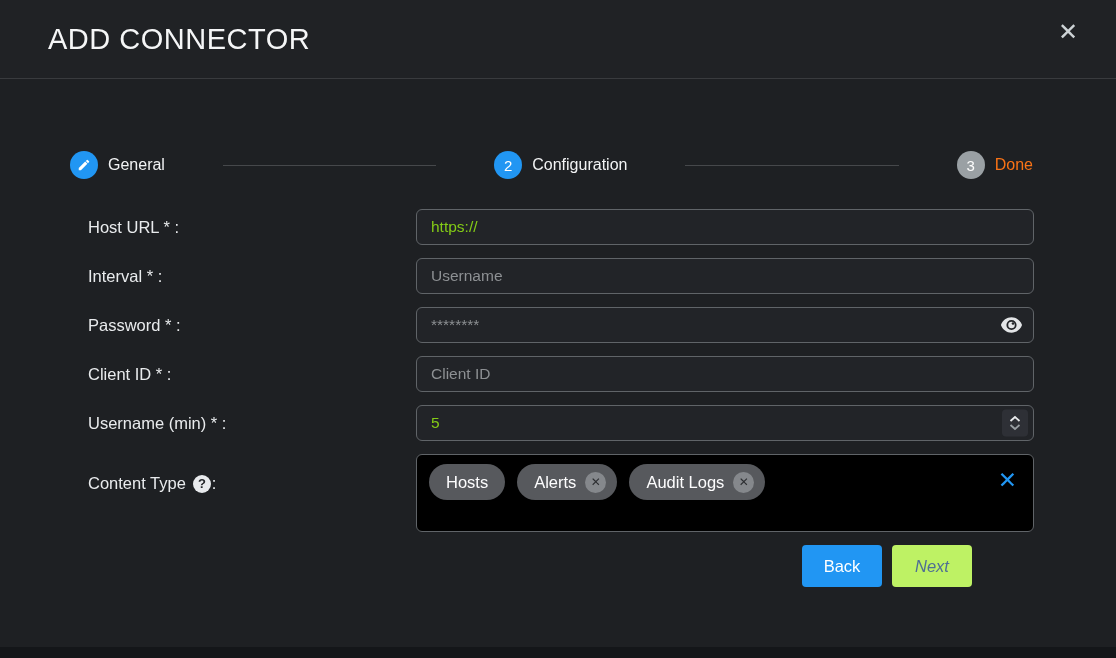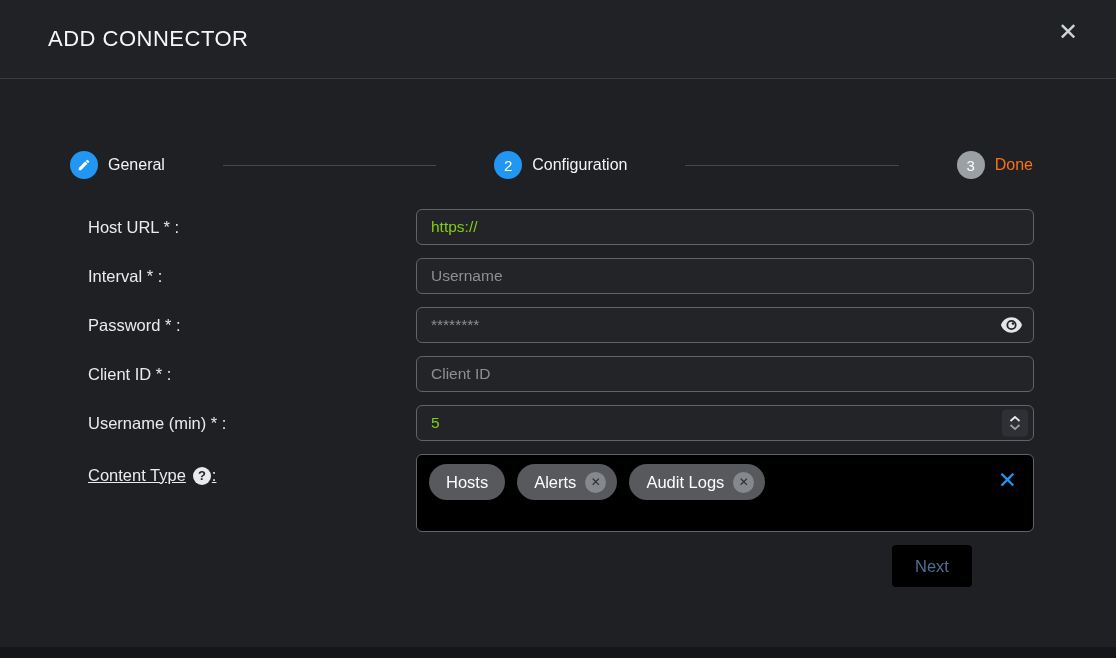--- a/index.html
+++ b/index.html
@@ -14,21 +14,21 @@
   
   .modal-header {
     height: 79px;
     background: #202225;
     border-bottom: 1px solid #393b3e;
     display: flex;
     align-items: center;
     padding: 0 34px 0 48px;
   }
   .modal-title {
-    font-size: 22px;
+    font-size: 29px;
     font-weight: 400;
     letter-spacing: 0.5px;
     color: #f5f6f7;
     flex: 1;
   }
   .close-btn {
     color: #cdd3d6;
     font-size: 24px;
     line-height: 1;
     cursor: pointer;
@@ -125,21 +125,21 @@
     border-radius: 4px;
     display: flex;
     flex-direction: column;
     align-items: center;
     justify-content: center;
     gap: 1px;
     cursor: pointer;
   }
   
   .content-row { align-items: start; }
-  .content-row .form-label { margin-top: 12px; text-decoration: underline; }
+  .content-row .form-label { margin-top: 20px; }
   .tags-box {
     min-height: 78px;
     background: #000000;
     border: 1px solid #606468;
     border-radius: 6px;
     padding: 9px 12px;
     position: relative;
     display: flex;
     align-items: flex-start;
     gap: 12px;
@@ -188,21 +188,21 @@
     height: 42px;
     min-width: 80px;
     border: none;
     border-radius: 4px;
     font-size: 16.5px;
     font-family: "Liberation Sans", sans-serif;
     padding: 0 18px;
     cursor: pointer;
   }
   .btn-back { background: #2196f3; color: #ffffff; }
-  .btn-next { background: #000000; color: #4f6f94; cursor: default; }
+  .btn-next { background: #bef264; color: #4f6f94; cursor: default; font-style: italic; }
   
   .bottom-strip {
     position: absolute;
     left: 0; bottom: 0;
     width: 100%; height: 11px;
     background: #141619;
   }
 </style>
 </head>
 <body>
@@ -301,18 +301,19 @@
       </span>
       <span class="tag">
         <span>Audit Logs</span>
         <span class="tag-remove">✕</span>
       </span>
       <span class="clear-all">✕</span>
     </div>
   </div>
 
   <div class="btn-row">
+    <button class="btn btn-back">Back</button>
     <button class="btn btn-next">Next</button>
   </div>
 
 </div>
 
 <div class="bottom-strip"></div>
 
 </body></html>

